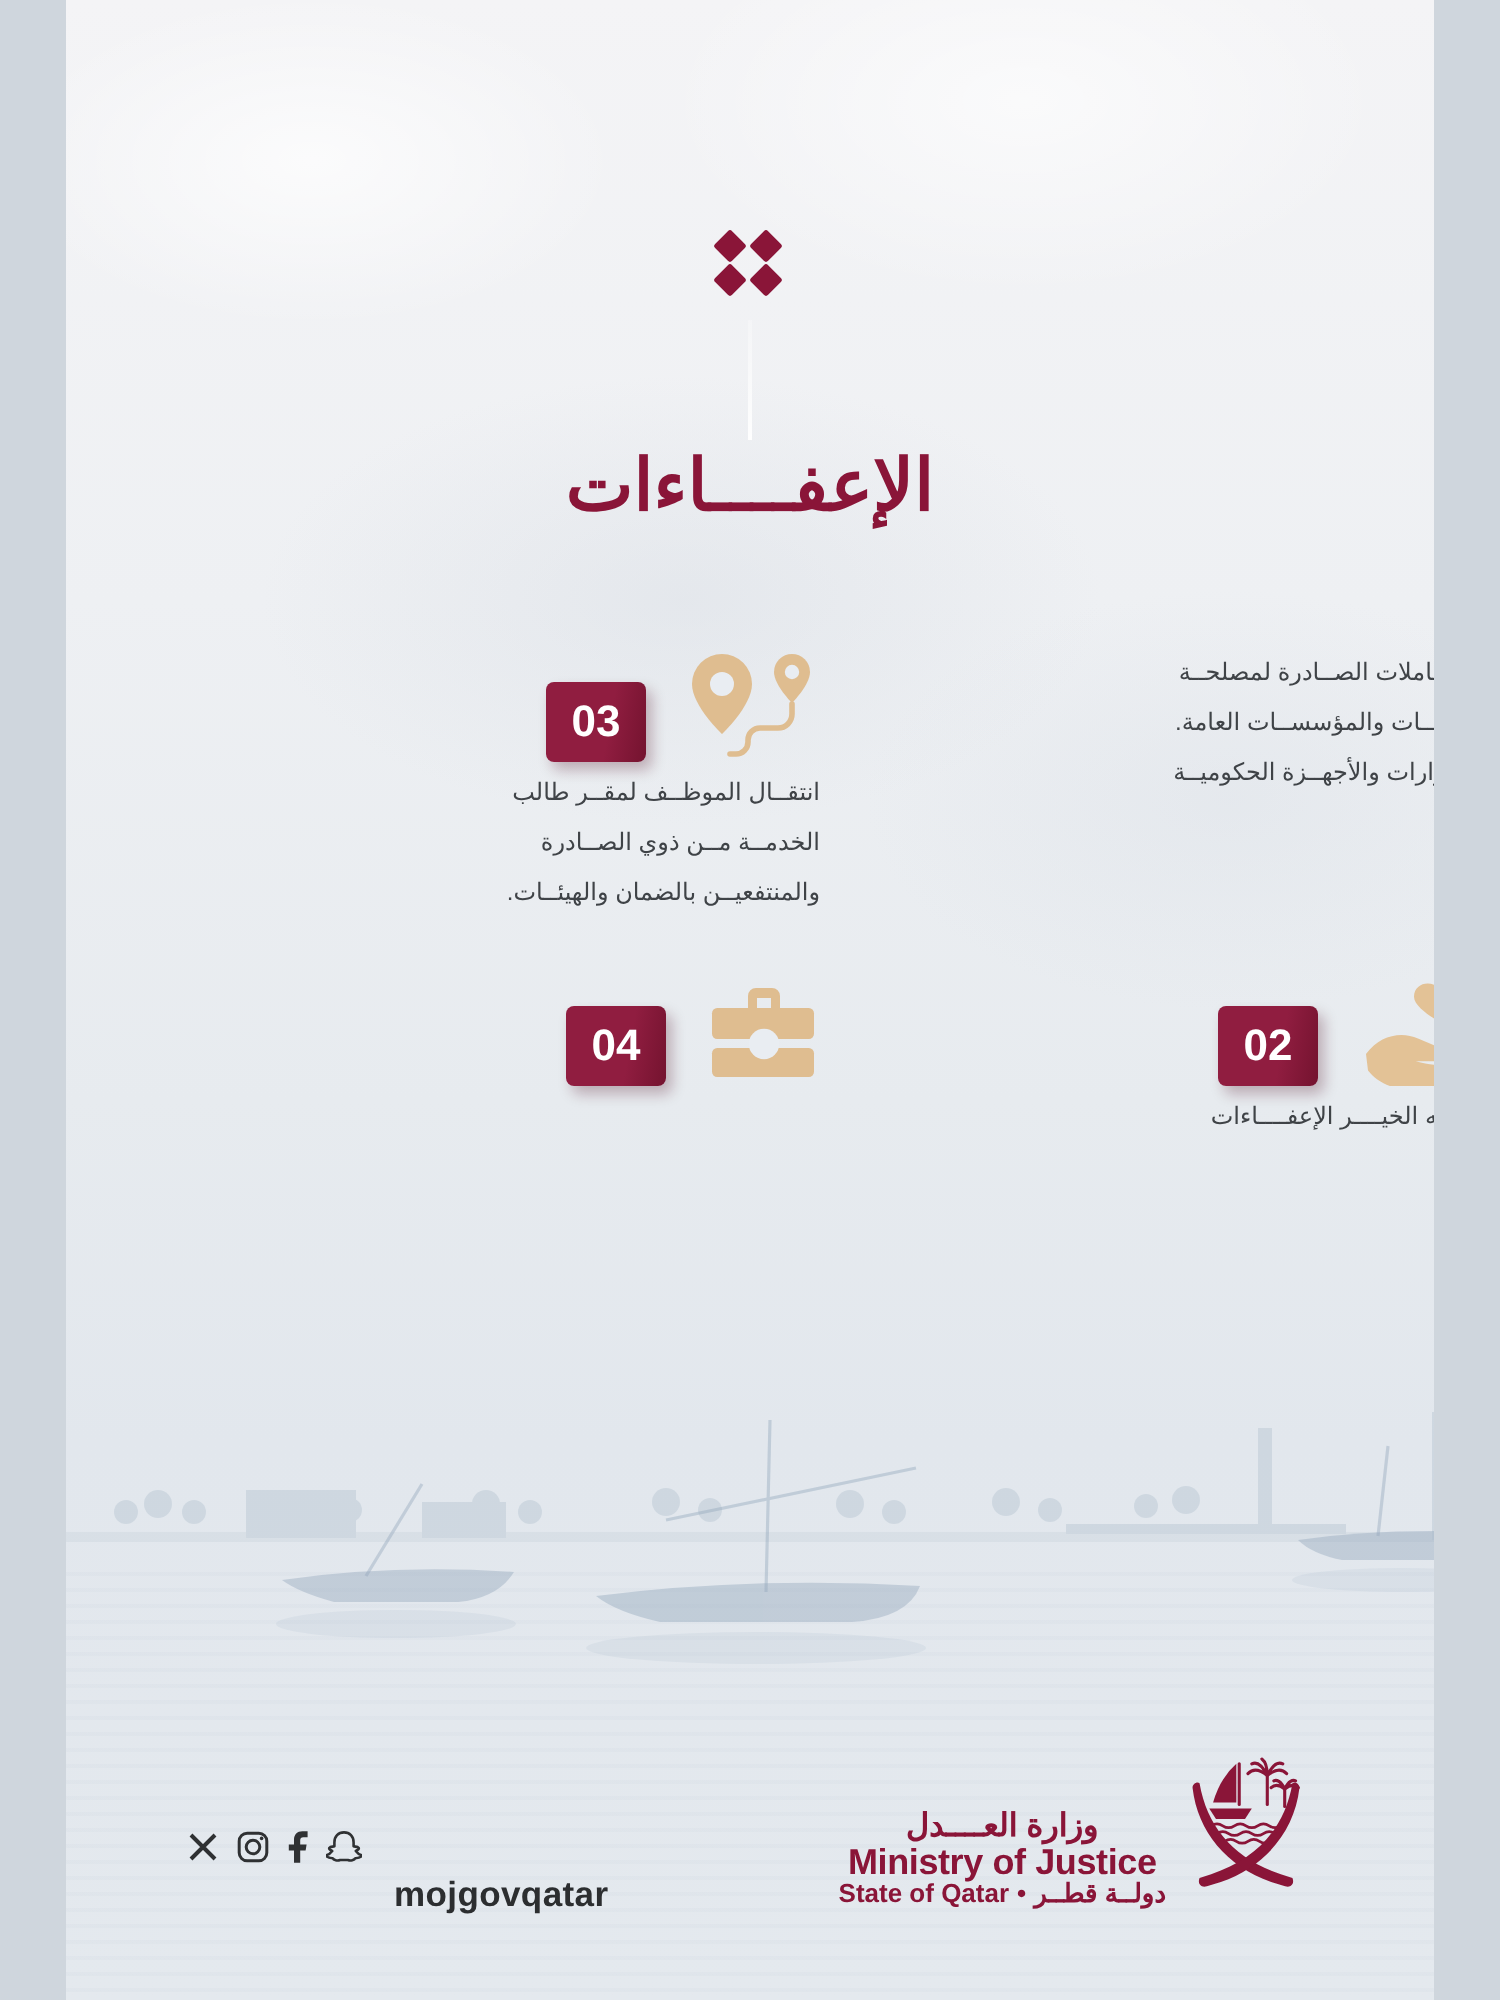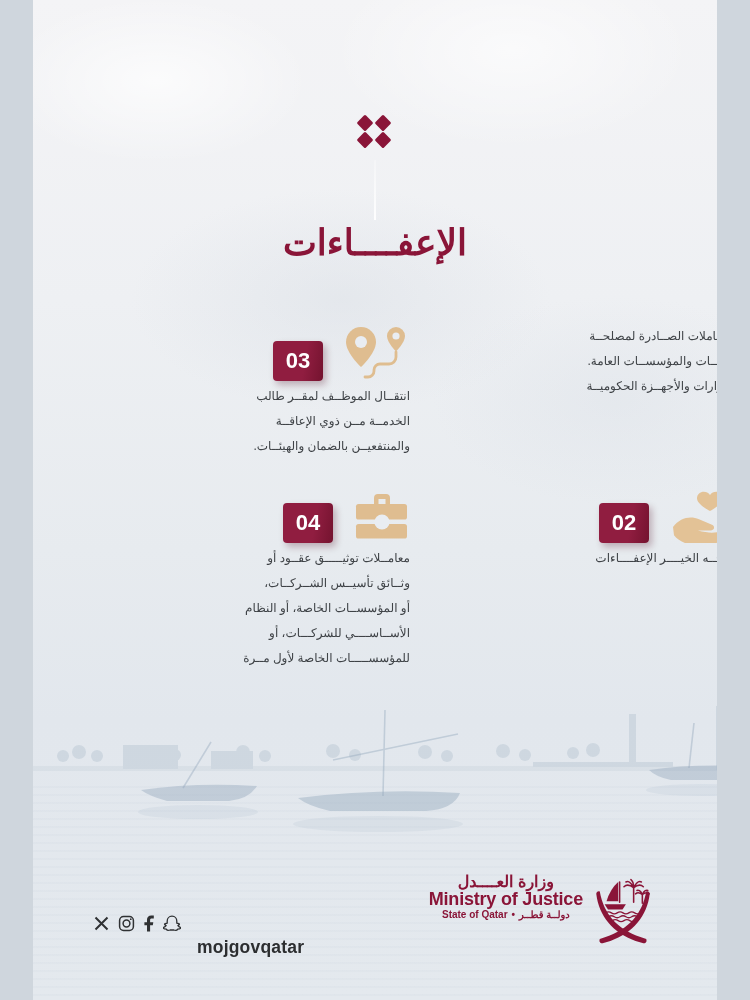--- a/index.html
+++ b/index.html
@@ -39,32 +39,32 @@
   .item{position:absolute;}
   .item-head{display:flex;justify-content:flex-end;align-items:flex-end;gap:21px;height:57px;margin-bottom:3px;}
   .badge{width:50px;height:40px;border-radius:4px;display:flex;align-items:center;justify-content:center;
     background:linear-gradient(100deg,#901d40 62%,#74132f 100%);
     box-shadow:3px 4px 7px rgba(75,8,30,.28);
     color:#fff;font-size:22px;font-weight:bold;direction:ltr;}
   .icon-slot{display:flex;align-items:flex-end;}
   .item-text{direction:rtl;text-align:right;color:var(--ink);font-size:12px;line-height:25px;}
   .item-text .line{display:block;white-space:nowrap;}
   #item01{left:385px;top:324px;width:325px;}
-  #item02{left:378px;top:486px;width:325px;}
+  #item02{left:388px;top:486px;width:325px;}
   #item03{left:25px;top:324px;width:352px;}
   #item04{left:25px;top:486px;width:352px;}
   
   .social-row{position:absolute;left:60px;top:910px;display:flex;align-items:center;gap:8px;height:26px;}
   .social-row svg{display:block;}
   .handle{font-size:17.5px;font-weight:bold;color:#2c2e30;margin-left:8px;letter-spacing:.2px;margin-top:48px;}
-  .logo{position:absolute;right:64px;top:872px;display:flex;align-items:flex-start;gap:10px;}
+  .logo{position:absolute;right:64px;top:872px;display:flex;align-items:flex-end;gap:10px;}
   .logo-text{display:flex;flex-direction:column;align-items:center;color:var(--maroon);}
   .logo-ar{font-size:16px;font-weight:bold;direction:rtl;line-height:19px;}
   .logo-en{font-size:18px;font-weight:bold;letter-spacing:-.2px;line-height:17px;white-space:nowrap;}
-  .logo-tag{font-size:10px;font-weight:bold;line-height:13px;display:flex;gap:4px;align-items:center;white-space:nowrap;}
+  .logo-tag{font-size:13px;font-weight:bold;line-height:13px;display:flex;gap:4px;align-items:center;white-space:nowrap;}
 </style>
 </head>
 <body>
 
 <div class="poster">
 
   <div class="clouds"></div>
 
   <svg class="scene" viewBox="0 0 750 310">
     <g fill="#a9bac9" opacity="0.34">
@@ -151,43 +151,36 @@
             <path d="M52,2 a9,9 0 0 1 9,9 c0,6.5 -9,15.5 -9,15.5 s-9,-9 -9,-15.5 a9,9 0 0 1 9,-9 z"></path>
           </g>
           <circle cx="17" cy="17" r="6" fill="#e9edf2"></circle>
           <circle cx="52" cy="11" r="3.6" fill="#e9edf2"></circle>
           <path d="M52,27 v5 a7,7 0 0 1 -7,7 h-9 a6,6 0 0 0 -6,6 v1 a6,6 0 0 1 -6,6 h-3" fill="none" stroke="#dfbd90" stroke-width="2.8" stroke-linecap="round"></path>
         </svg>
       </div>
     </div>
     <div class="item-text">
       <span class="line">انتقــال الموظــف لمقــر طالب</span>
-      <span class="line">الخدمــة مــن ذوي الإعاقــة</span>
+      <span class="line">الخدمــة مــن ذوي الصــادرة</span>
       <span class="line">والمنتفعيــن بالضمان والهيئــات.</span>
     </div>
   </div>
 
   <div class="item" id="item04">
     <div class="item-head">
       <div class="badge">04</div>
       <div class="icon-slot">
         <svg width="56" height="52" viewBox="0 0 56 50" fill="#dfbd90">
           <path d="M20,12 v-6 a4,4 0 0 1 4,-4 h8 a4,4 0 0 1 4,4 v6 h-4.5 v-5 h-7 v5 z"></path>
           <rect x="2" y="12" width="51" height="15.5" rx="2.6"></rect>
           <rect x="2" y="32" width="51" height="14.5" rx="2.6"></rect>
           <circle cx="28" cy="30" r="7.6" fill="#e9edf2"></circle>
         </svg>
       </div>
-    </div>
-    <div class="item-text">
-      <span class="line">معامــلات توثيـــــق عقــود أو</span>
-      <span class="line">وثــائق تأسيــس الشــركــات،</span>
-      <span class="line">أو المؤسســات الخاصة، أو النظام</span>
-      <span class="line">الأســاســــي للشركـــات، أو</span>
-      <span class="line">للمؤسســـــات الخاصة لأول مــرة</span>
     </div>
   </div>
 
   <div class="social-row">
     <span>
       <svg width="17" height="17" viewBox="0 0 17 17" stroke="#2f3133" stroke-width="2" fill="none">
         <path d="M2.5,2.5 L14.5,14.5 M14.5,2.5 L2.5,14.5"></path>
       </svg>
     </span>
     <span>

